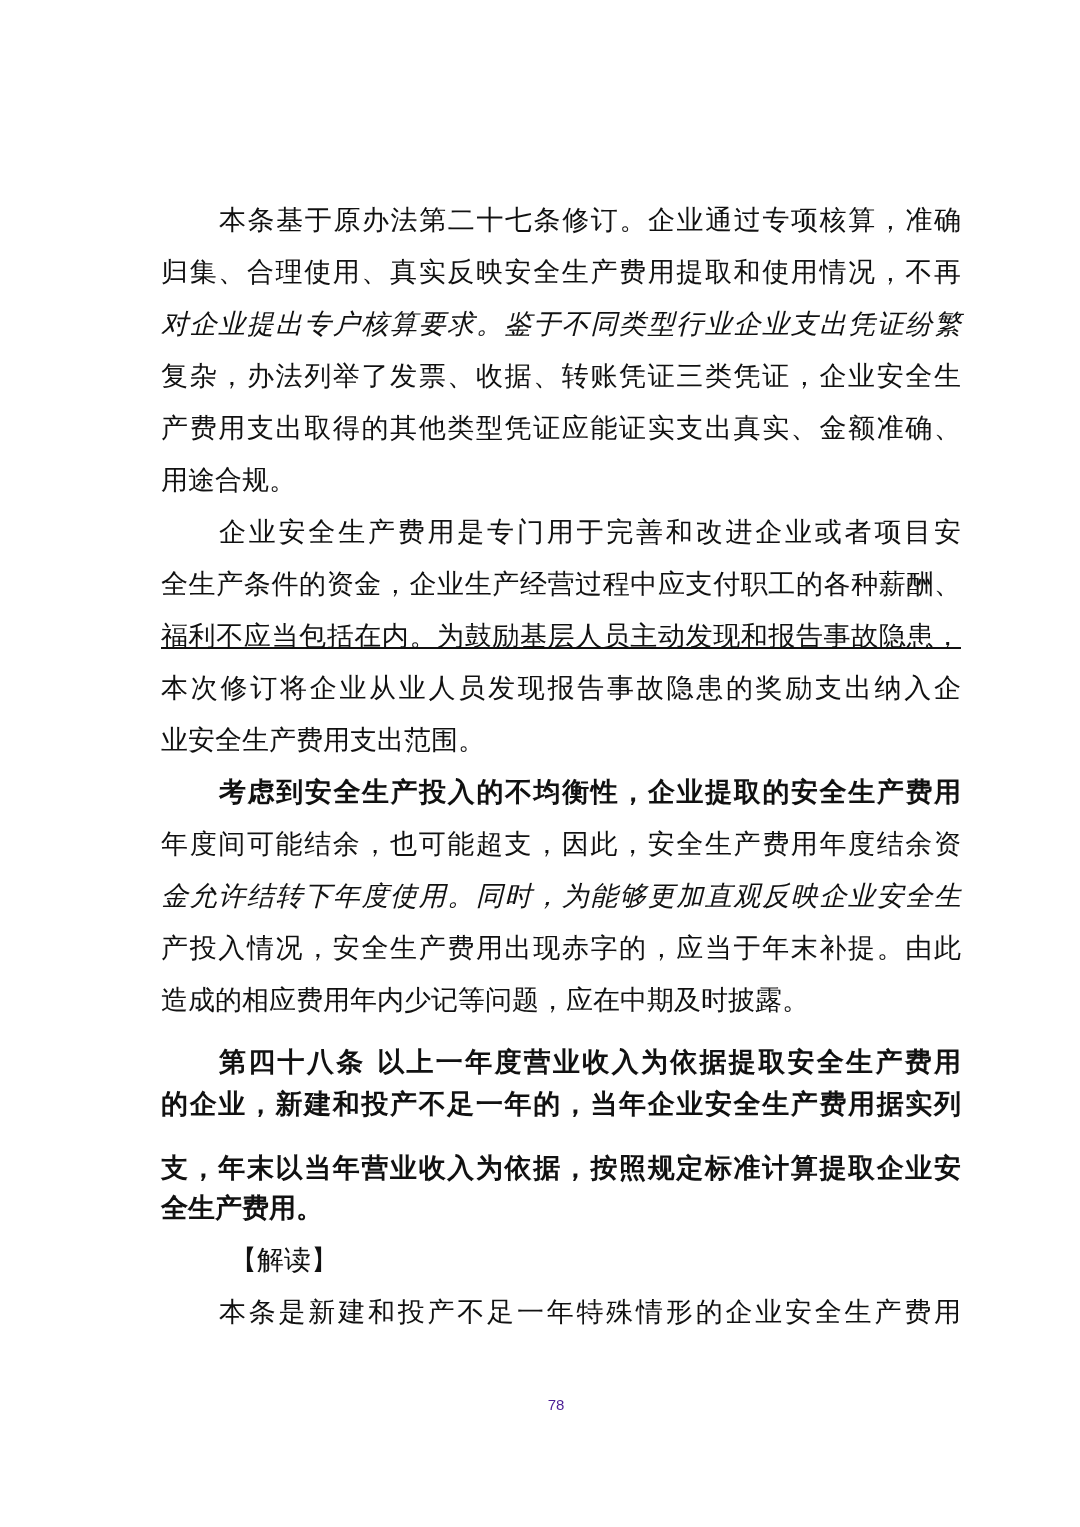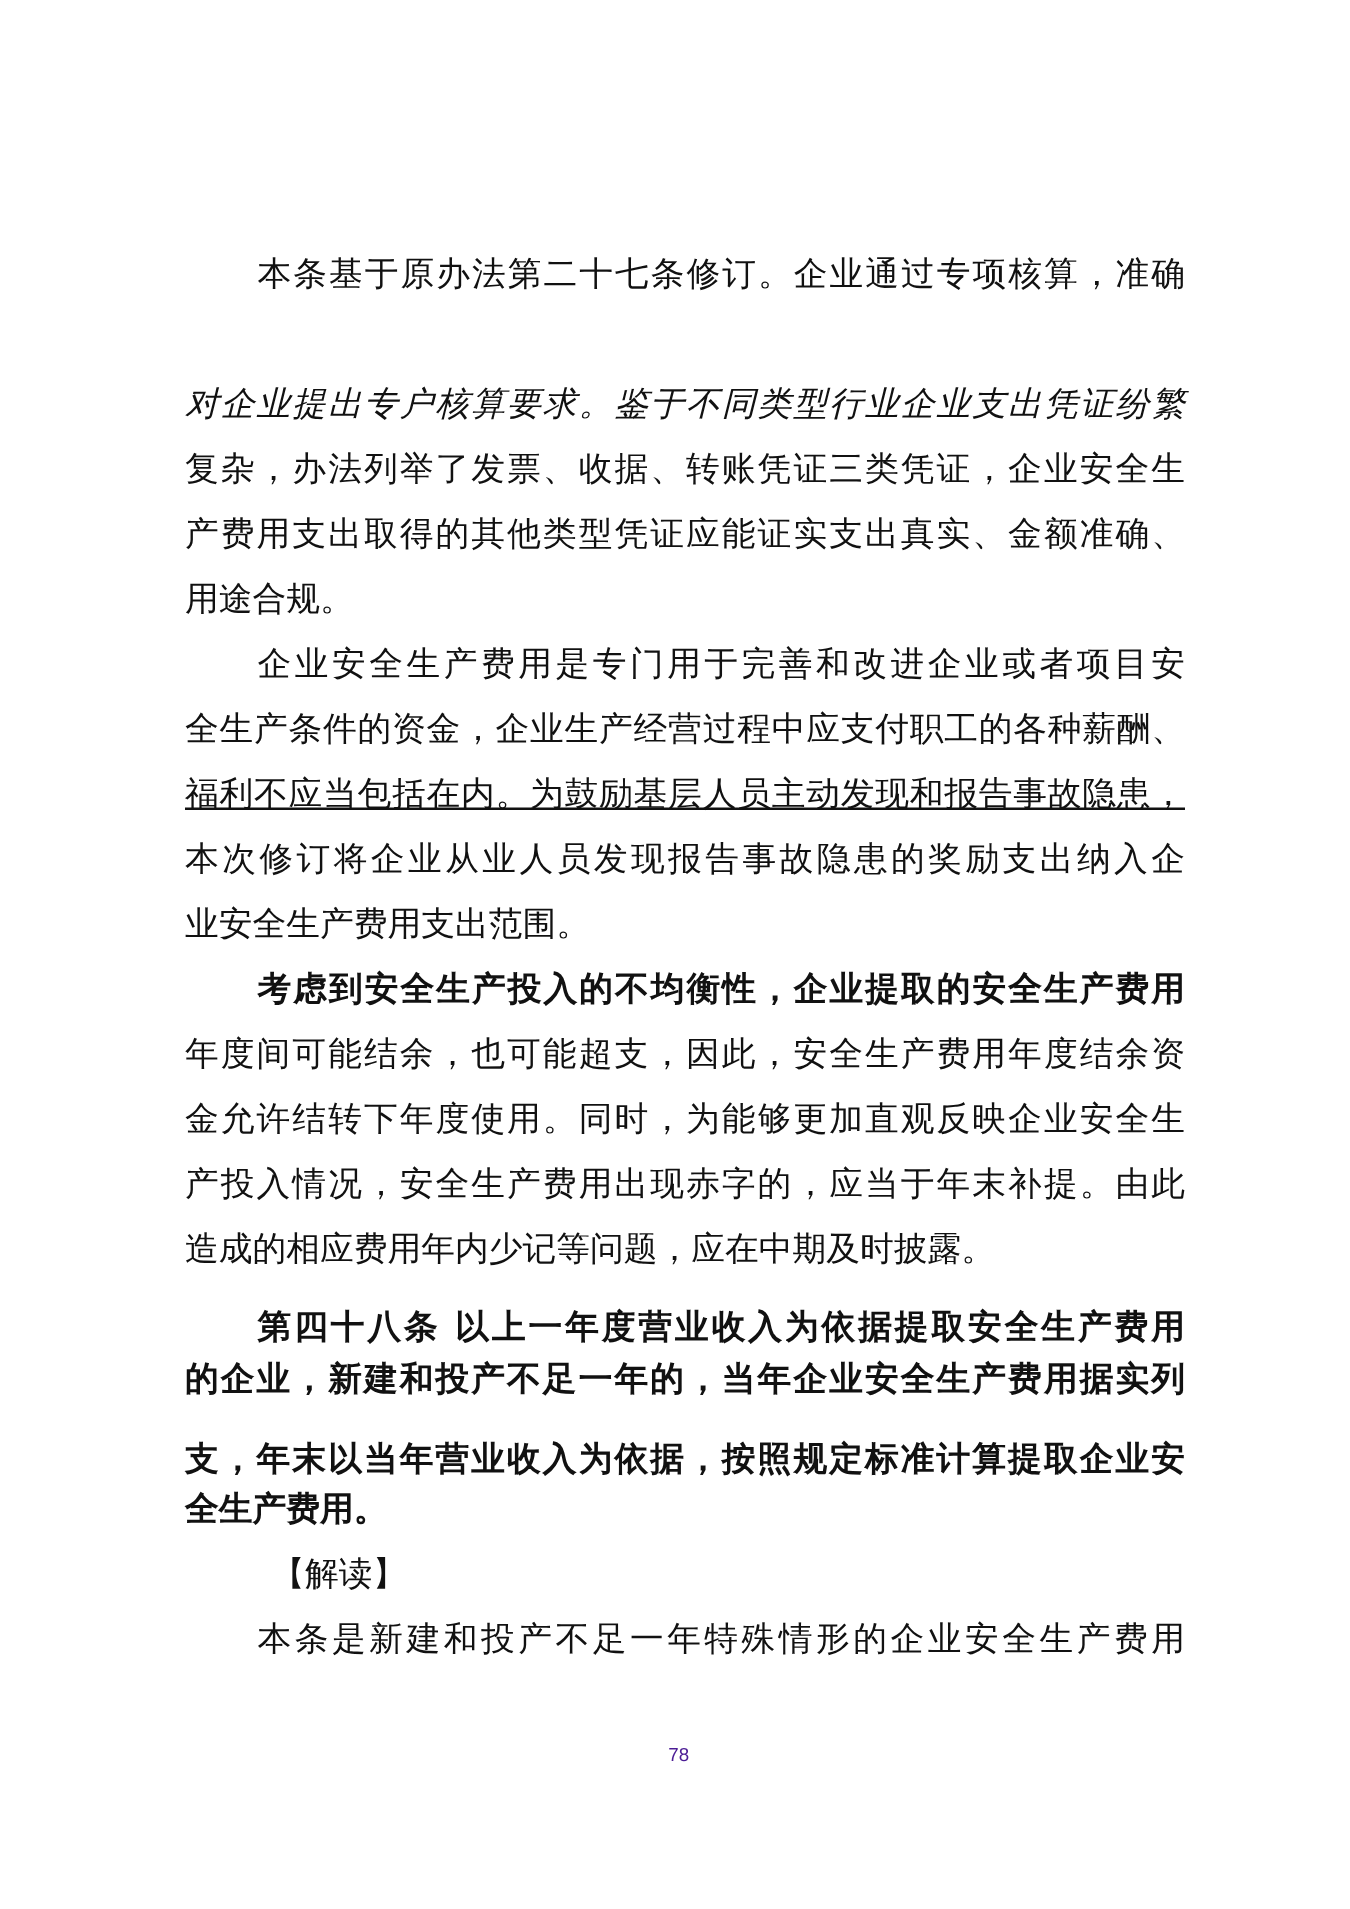--- a/index.html
+++ b/index.html
@@ -1,46 +1,47 @@
 <!DOCTYPE html>
 <html><head>
 <meta charset="utf-8">
 <style>
   html, body { margin: 0; padding: 0; background: #ffffff; }
   body { width: 1080px; height: 1527px; position: relative; overflow: hidden;
          font-family: "DejaVu Serif", "Liberation Serif", serif; color: #111; }
-  .page { position: absolute; left: 3px; top: 0; width: 996px; height: 1527px; }
+  .page { position: absolute; left: 16px; top: 0; width: 996px; height: 1527px; }
   .line { position: absolute; left: 145px; width: 800px; font-size: 27px; line-height: 36px;
           white-space: nowrap; text-align: justify; text-align-last: justify; letter-spacing: 0px; }
   .line.last { text-align-last: left; }
   .line.indent { left: 203px; width: 742px; }
   .bold { font-family: "DejaVu Sans", "Liberation Sans", sans-serif; font-weight: bold; }
   .pnum { position: absolute; top: 1396px; left: 0; width: 1080px; text-align: center;
           font-family: "Liberation Sans", sans-serif; font-size: 15px; color: #4c1d95; }
 </style>
 </head>
 <body>
 
 <div class="page">
 
   <div class="line indent" style="top:202px;">本条基于原办法第二十七条修订。企业通过专项核算，准确</div>
+  <div class="line" style="top:254px;">归集、合理使用、真实反映安全生产费用提取和使用情况，不再</div>
   <div class="line" style="top:306px;font-style:italic;">对企业提出专户核算要求。鉴于不同类型行业企业支出凭证纷繁</div>
   <div class="line" style="top:358px;">复杂，办法列举了发票、收据、转账凭证三类凭证，企业安全生</div>
   <div class="line" style="top:410px;">产费用支出取得的其他类型凭证应能证实支出真实、金额准确、</div>
   <div class="line last" style="top:462px;">用途合规。</div>
 
   <div class="line indent" style="top:514px;">企业安全生产费用是专门用于完善和改进企业或者项目安</div>
   <div class="line" style="top:566px;">全生产条件的资金，企业生产经营过程中应支付职工的各种薪酬、</div>
   <div class="line" style="top:618px;text-decoration:underline;">福利不应当包括在内。为鼓励基层人员主动发现和报告事故隐患，</div>
   <div class="line" style="top:670px;">本次修订将企业从业人员发现报告事故隐患的奖励支出纳入企</div>
   <div class="line last" style="top:722px;">业安全生产费用支出范围。</div>
 
   <div class="line indent" style="top:774px;font-weight:bold;">考虑到安全生产投入的不均衡性，企业提取的安全生产费用</div>
   <div class="line" style="top:826px;">年度间可能结余，也可能超支，因此，安全生产费用年度结余资</div>
-  <div class="line" style="top:878px;">金允许结转下年度使用。同时，为能够更加直观反映企业安全生</div>
+  <div class="line" style="top:878px;font-style:italic;">金允许结转下年度使用。同时，为能够更加直观反映企业安全生</div>
   <div class="line" style="top:930px;">产投入情况，安全生产费用出现赤字的，应当于年末补提。由此</div>
   <div class="line last" style="top:982px;">造成的相应费用年内少记等问题，应在中期及时披露。</div>
 
   <div class="line indent bold" style="top:1034px;margin-top:10px;">第四十八条  以上一年度营业收入为依据提取安全生产费用</div>
   <div class="line bold" style="top:1086px;">的企业，新建和投产不足一年的，当年企业安全生产费用据实列</div>
   <div class="line bold" style="top:1138px;margin-top:12px;">支，年末以当年营业收入为依据，按照规定标准计算提取企业安</div>
   <div class="line bold last" style="top:1190px;">全生产费用。</div>
 
   <div class="line indent last" style="top:1242px; left:190px;margin-left:24px;">【解读】</div>
 

